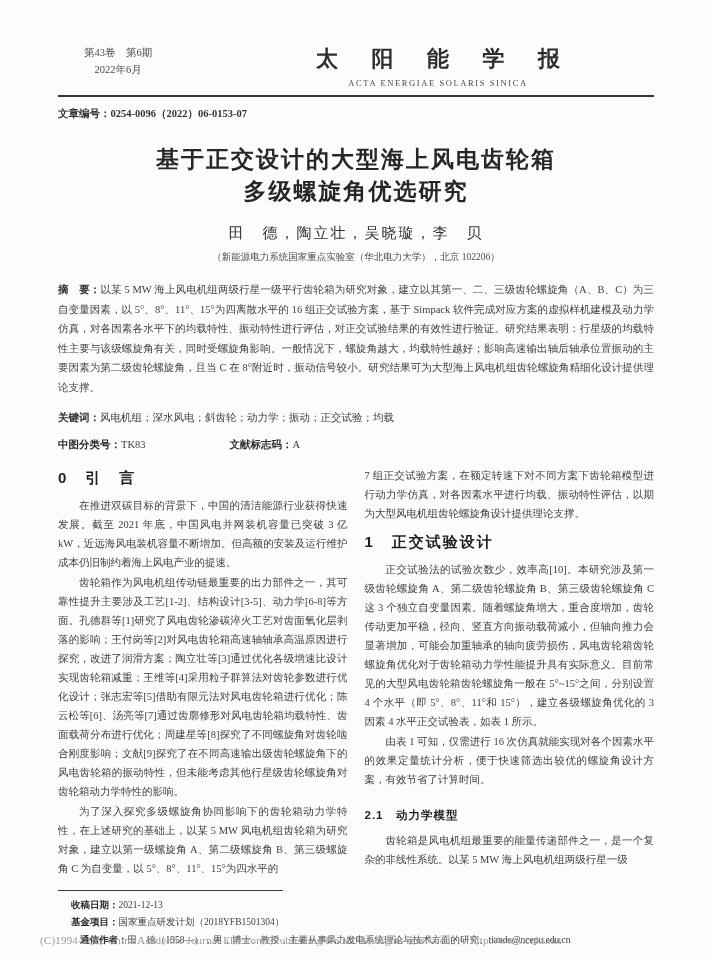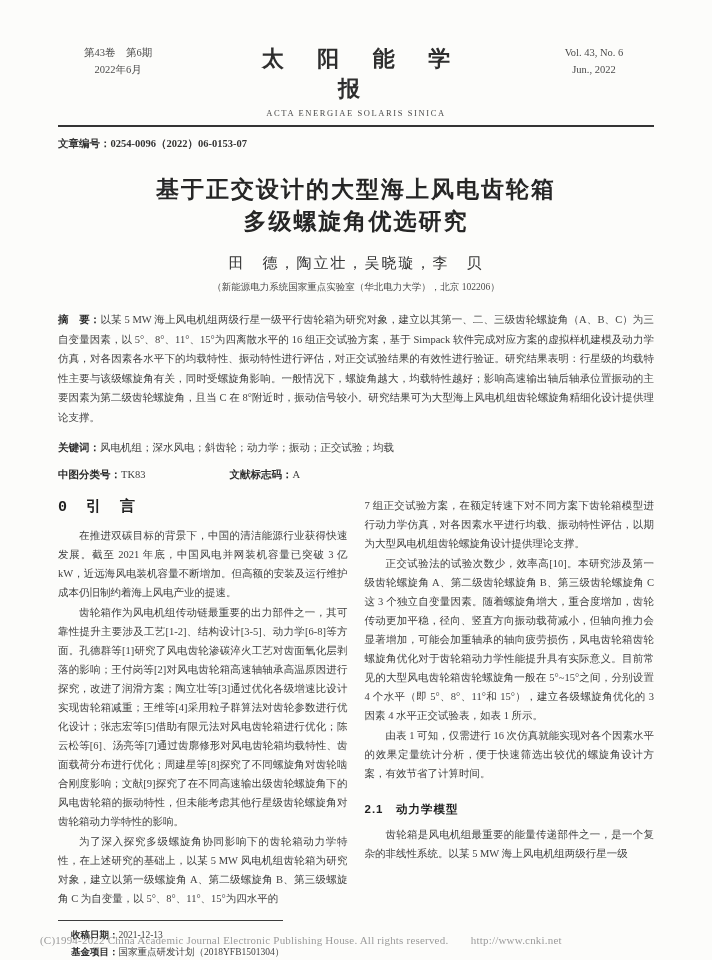--- a/index.html
+++ b/index.html
@@ -27,21 +27,21 @@
   .kw-line { margin-top:1px; font-size:10.5px; line-height:19.5px; }
   .clc-row { margin-top:3px; display:flex; gap:84px; font-size:10.5px; }
   .blabel { font-weight:bold; font-family:"Liberation Sans", sans-serif; color:#2c2c2c; }
   
   .body-cols { display:flex; gap:17px; margin-top:14px; }
   .col { width:290px; font-size:10.5px; line-height:19px; text-align:justify; }
   .col p { margin:0 0 1px 0; text-indent:2em; }
   .col p.cont { text-indent:0; }
   .h-main { font-family:"Liberation Sans", sans-serif; font-size:15px; font-weight:bold;
     letter-spacing:2px; color:#1f1f1f; margin:9px 0 9px 0; }
-  .h-main.first { margin-top:2px;font-family:Liberation Mono, monospace; }
+  .h-main.first { margin-top:2px; }
   .h-sub { font-family:"Liberation Sans", sans-serif; font-size:11.5px; font-weight:bold;
     letter-spacing:1px; color:#1f1f1f; margin:17px 0 6px 0; }
   
   .fn-divider { border:none; border-top:1px solid #3c3c3c; width:225px; margin:12px 0 6px 0; }
   .fn-line { font-size:9.5px; line-height:16.5px; text-indent:0 !important; padding-left:13px; text-align:left; }
   .fn-full { font-size:9.5px; line-height:16.5px; padding-left:22px; margin-top:0; color:#3e3e3e; }
   
   .copyright { position:absolute; left:40px; bottom:12px; font-size:11px; color:#9b9b9b; letter-spacing:0.2px; }
 </style>
 </head>
@@ -50,24 +50,20 @@
 <div class="page">
 
   <div class="journal-header">
     <div class="hdr-left">
       <div>第43卷　第6期</div>
       <div>2022年6月</div>
     </div>
     <div class="hdr-center">
       <div class="journal-cn">太 阳 能 学 报</div>
       <div class="journal-en">ACTA ENERGIAE SOLARIS SINICA</div>
-    </div>
-    <div class="hdr-right">
-      <div>Vol. 43, No. 6</div>
-      <div>Jun., 2022</div>
     </div>
   </div>
 
   <hr class="header-rule">
 
   <div class="meta-row">
     <span>文章编号：0254-0096（2022）06-0153-07</span>
   </div>
 
   <div class="paper-title">
@@ -94,20 +90,21 @@
       <p>在推进双碳目标的背景下，中国的清洁能源行业获得快速发展。截至 2021 年底，中国风电并网装机容量已突破 3 亿kW，近远海风电装机容量不断增加。但高额的安装及运行维护成本仍旧制约着海上风电产业的提速。</p>
       <p>齿轮箱作为风电机组传动链最重要的出力部件之一，其可靠性提升主要涉及工艺[1-2]、结构设计[3-5]、动力学[6-8]等方面。孔德群等[1]研究了风电齿轮渗碳淬火工艺对齿面氧化层剥落的影响；王付岗等[2]对风电齿轮箱高速轴轴承高温原因进行探究，改进了润滑方案；陶立壮等[3]通过优化各级增速比设计实现齿轮箱减重；王维等[4]采用粒子群算法对齿轮参数进行优化设计；张志宏等[5]借助有限元法对风电齿轮箱进行优化；陈云松等[6]、汤亮等[7]通过齿廓修形对风电齿轮箱均载特性、齿面载荷分布进行优化；周建星等[8]探究了不同螺旋角对齿轮啮合刚度影响；文献[9]探究了在不同高速输出级齿轮螺旋角下的风电齿轮箱的振动特性，但未能考虑其他行星级齿轮螺旋角对齿轮箱动力学特性的影响。</p>
       <p>为了深入探究多级螺旋角协同影响下的齿轮箱动力学特性，在上述研究的基础上，以某 5 MW 风电机组齿轮箱为研究对象，建立以第一级螺旋角 A、第二级螺旋角 B、第三级螺旋角 C 为自变量，以 5°、8°、11°、15°为四水平的</p>
       <hr class="fn-divider">
       <p class="fn-line"><span class="blabel">收稿日期：</span><span>2021-12-13</span></p>
       <p class="fn-line"><span class="blabel">基金项目：</span><span>国家重点研发计划（2018YFB1501304）</span></p>
     </div>
 
     <div class="col">
       <p class="cont">7 组正交试验方案，在额定转速下对不同方案下齿轮箱模型进行动力学仿真，对各因素水平进行均载、振动特性评估，以期为大型风电机组齿轮螺旋角设计提供理论支撑。</p>
+      <div class="h-main">1　正交试验设计</div>
       <p>正交试验法的试验次数少，效率高[10]。本研究涉及第一级齿轮螺旋角 A、第二级齿轮螺旋角 B、第三级齿轮螺旋角 C 这 3 个独立自变量因素。随着螺旋角增大，重合度增加，齿轮传动更加平稳，径向、竖直方向振动载荷减小，但轴向推力会显著增加，可能会加重轴承的轴向疲劳损伤，风电齿轮箱齿轮螺旋角优化对于齿轮箱动力学性能提升具有实际意义。目前常见的大型风电齿轮箱齿轮螺旋角一般在 5°~15°之间，分别设置 4 个水平（即 5°、8°、11°和 15°），建立各级螺旋角优化的 3 因素 4 水平正交试验表，如表 1 所示。</p>
       <p>由表 1 可知，仅需进行 16 次仿真就能实现对各个因素水平的效果定量统计分析，便于快速筛选出较优的螺旋角设计方案，有效节省了计算时间。</p>
       <div class="h-sub">2.1　动力学模型</div>
       <p>齿轮箱是风电机组最重要的能量传递部件之一，是一个复杂的非线性系统。以某 5 MW 海上风电机组两级行星一级</p>
     </div>
 
   </div>
 
   <p class="fn-full"><span class="blabel">通信作者：</span><span>田　德（1958—），男，博士、教授，主要从事风力发电系统理论与技术方面的研究。tiande@ncepu.edu.cn</span></p>
 

